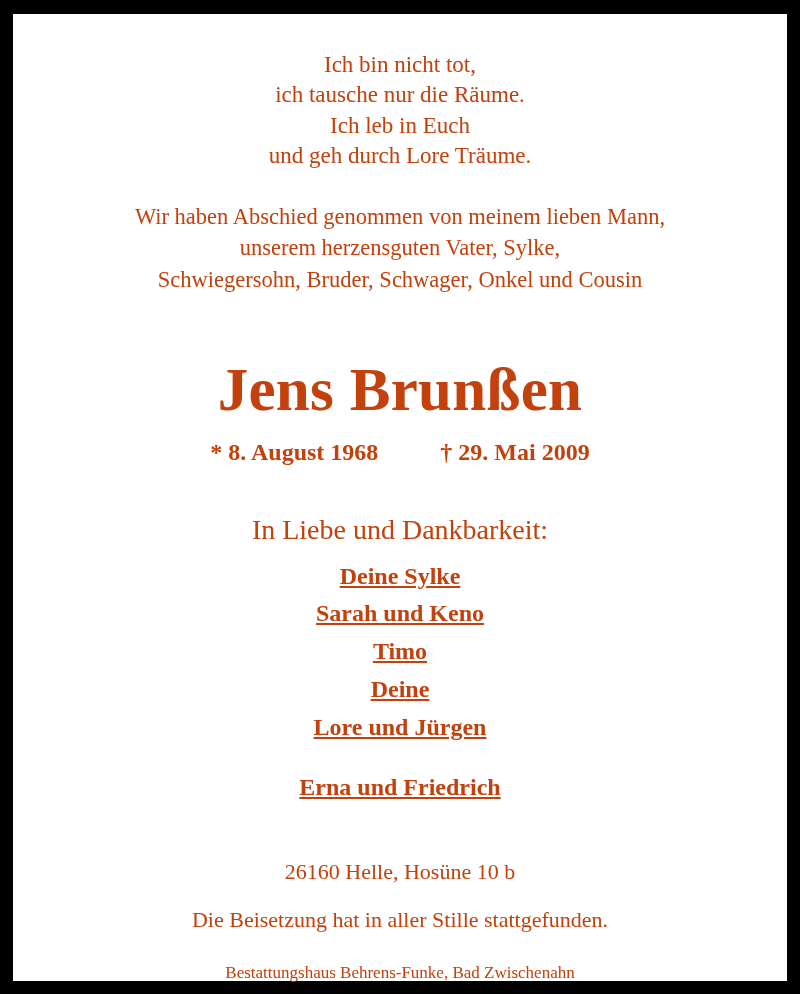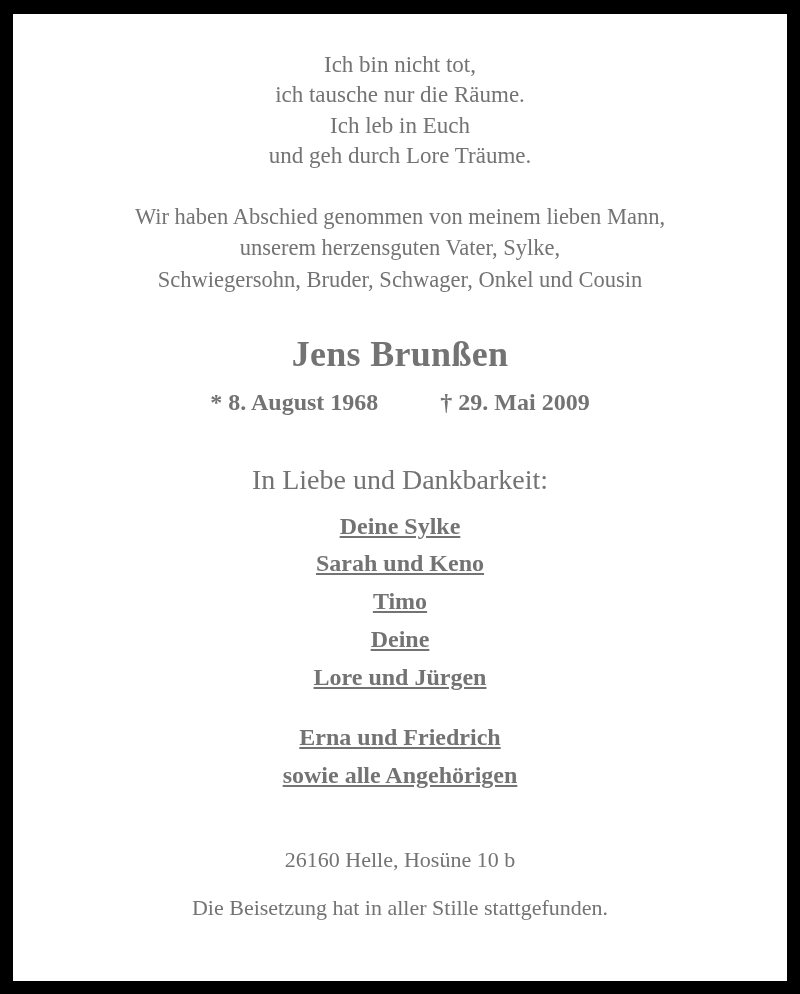--- a/index.html
+++ b/index.html
@@ -18,21 +18,21 @@
     width: 800px;
     height: 994px;
     background: #000000;
     padding: 14px 13px 13px 13px;
   }
   .obituary-card {
     box-sizing: border-box;
     width: 100%;
     height: 100%;
     background: #ffffff;
-    color: #737373;
+    color: #c2410c;
     display: flex;
     flex-direction: column;
     align-items: center;
     padding: 30px 24px 18px 24px;
   }
   .poem {
     text-align: center;
     font-size: 23px;
     line-height: 1.32;
     margin-top: 6px;
@@ -43,24 +43,24 @@
   .intro {
     text-align: center;
     font-size: 22.5px;
     line-height: 1.38;
     margin-top: 30px;
   }
   .intro div {
     white-space: nowrap;
   }
   .deceased-name {
-    font-size: 36px;
+    font-size: 61px;
     font-weight: bold;
     letter-spacing: 0.3px;
-    margin-top: 38px;
+    margin-top: 60px;
     text-align: center;
   }
   .dates {
     margin-top: 14px;
     font-size: 24px;
     font-weight: bold;
     display: flex;
     justify-content: center;
     align-items: baseline;
     gap: 62px;
@@ -131,20 +131,20 @@
 
     <div class="dedication-label">In Liebe und Dankbarkeit:</div>
 
     <div class="mourners">
       <div class="mourner">Deine Sylke</div>
       <div class="mourner">Sarah und Keno</div>
       <div class="mourner">Timo</div>
       <div class="mourner">Deine</div>
       <div class="mourner">Lore und Jürgen</div>
       <div class="mourner spaced">Erna und Friedrich</div>
-      <div class="mourner">sowie alle Angehörigen</div>
     </div>
 
     <div class="address">26160 Helle, Hosüne 10 b</div>
     <div class="funeral-note">Die Beisetzung hat in aller Stille stattgefunden.</div>
+    <div class="provider">Bestattungshaus Behrens-Funke, Bad Zwischenahn</div>
 
   </div>
 </div>
 
 </body></html>

